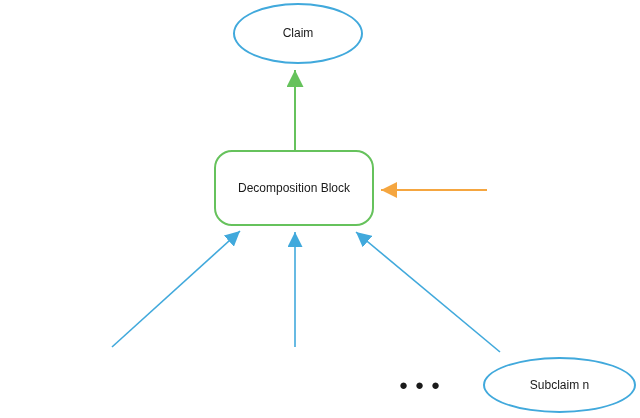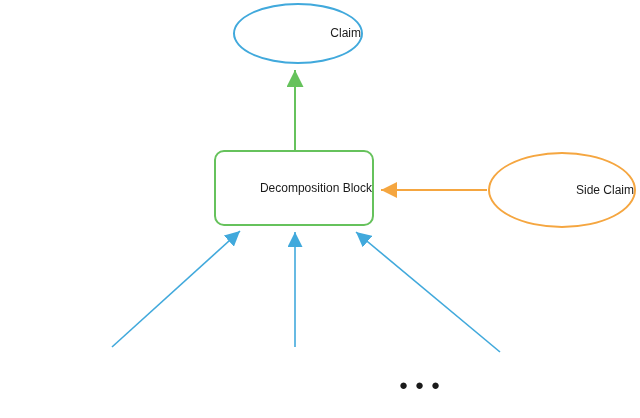--- a/index.html
+++ b/index.html
@@ -30,33 +30,33 @@
   .edge-blue{stroke:var(--blue);stroke-width:1.6;}
   .edge-green{stroke:var(--green);stroke-width:2;}
   .edge-orange{stroke:var(--orange);stroke-width:1.8;}
   .head-blue{fill:var(--blue);}
   .head-green{fill:var(--green);}
   .head-orange{fill:var(--orange);}
   .node{
     position:absolute;
     display:flex;
     align-items:center;
-    justify-content:flex-end;
+    justify-content:center;
     text-align:center;
     background:#fff;
     color:var(--text);
     font-size:12px;
     line-height:1.2;
     box-sizing:border-box;
   }
   .ellipse{border-radius:50%;}
   .stroke-blue{border:2px solid var(--blue);}
   .stroke-green{border:2px solid var(--green);}
   .stroke-orange{border:2px solid var(--orange);}
-  .rounded{border-radius:10px;}
+  .rounded{border-radius:18px;}
 
   .node-claim{left:233px;top:3px;width:130px;height:61px;}
   .node-decomposition{left:214px;top:150px;width:160px;height:76px;}
   .node-side-claim{left:488px;top:152px;width:148px;height:76px;}
   .node-subclaim-1{left:2px;top:352px;width:150px;height:60px;}
   .node-subclaim-2{left:219px;top:348px;width:149px;height:62px;}
   .node-subclaim-n{left:483px;top:357px;width:153px;height:56px;}
 
   .ellipsis{
     position:absolute;
@@ -95,22 +95,22 @@
   </svg>
 
   <div class="node ellipse stroke-blue node-claim">
     <span>Claim</span>
   </div>
 
   <div class="node rounded stroke-green node-decomposition">
     <span>Decomposition Block</span>
   </div>
 
-  <div class="node ellipse stroke-orange node-side-claim">
-    <span>Side Claim</span>
-  </div>
 
 
 
   <div class="ellipsis">●●●</div>
 
+  <div class="node ellipse stroke-blue node-subclaim-n">
+    <span>Subclaim n</span>
+  </div>
 
 </div>
 
 </body></html>

